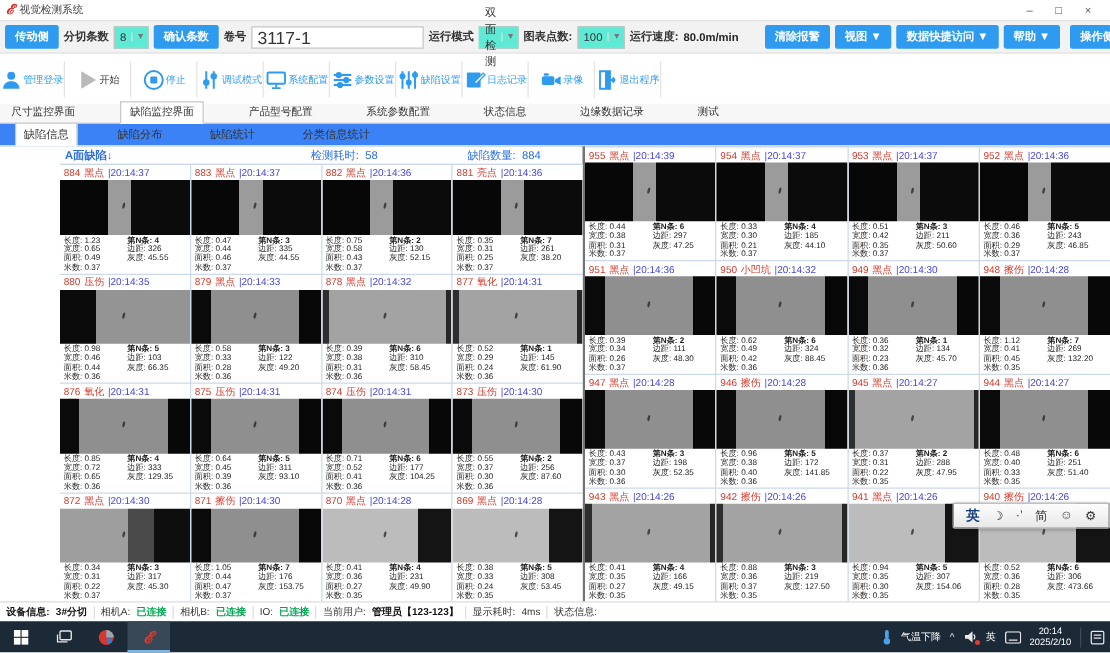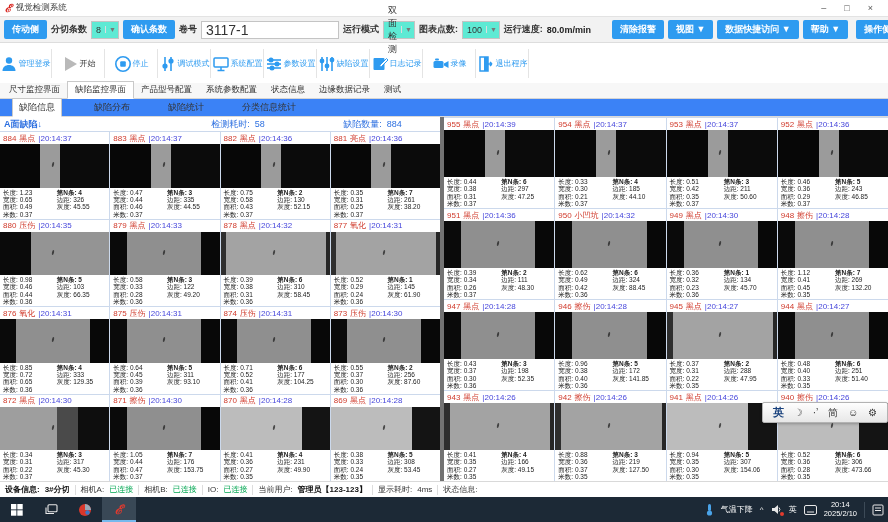--- a/index.html
+++ b/index.html
@@ -30,34 +30,34 @@
   
   .icon-toolbar { height:40px; background:#fff; display:flex; align-items:stretch; padding:1px 2px 0; }
   .icon-btn { width:46px; display:flex; align-items:center; justify-content:center;
               gap:1px; cursor:pointer; }
   .icon-btn .lbl { font-size:8px; color:#2e9bf0; white-space:nowrap; }
   .icon-btn.gray .lbl { color:#333; }
   .icon-sep { width:1px; background:#e4e4e4; margin:5px 3px; }
 
   
   .main-tabs { height:16px; background:#f7f7f7; display:flex; align-items:flex-end; padding-left:2px;
-               border-bottom:1px solid #d5d5d5; }
+               border-bottom:1px solid #d5d5d5;gap:29px; }
   .main-tab { font-size:8.5px; color:#333; padding:2px 7px; cursor:pointer; white-space:nowrap; }
   .main-tab.active { background:#fff; border:1px solid #c9c9c9; border-bottom:1px solid #fff; margin-bottom:-1px; }
 
   
   .sub-tabs { height:18px; background:#3b82f6; display:flex; align-items:flex-end; padding-left:12px; gap:26px;
               border-bottom:1px solid #d9d9d9; }
   .sub-tab { font-size:9px; color:#333; padding:2px 6px; cursor:pointer; white-space:nowrap; }
   .sub-tab.active { border:1px solid #c9c9c9; border-bottom:1px solid #fff; margin-bottom:-1px; background:#fff; }
 
   
   .panels { height:364px; display:flex; }
   .panel { width:444px; display:flex; flex-direction:column; }
-  .panel:first-child { border-right:4px solid #737373; }
+  .panel:first-child { border-right:2px solid #737373;margin-left:48px; }
   .panel-header { height:14px; display:flex; align-items:center; font-size:9px; color:#2c6fe0; }
   .panel-header .p-title { width:48%; padding-left:4px; font-weight:bold; }
   .panel-header .p-elapsed { width:30%; }
   .panel-header .p-count { width:22%; }
   .grid { flex:1; display:grid; grid-template-columns:repeat(4,1fr); grid-template-rows:repeat(4,1fr);
           gap:1px; background:#ccd9ec; border-top:1px solid #ccd9ec; }
   .cell { background:#fff; display:flex; flex-direction:column; overflow:hidden; cursor:pointer; }
   .cell-head { height:12px; display:flex; align-items:center; gap:3px; padding:0 3px; font-size:8px; white-space:nowrap; }
   .c-id, .c-type { color:#d03a2b; }
   .c-time { color:#4646db; }
@@ -72,21 +72,21 @@
   .img-p6 { background:linear-gradient(90deg,#9e9e9e 0 52%,#4a4a4a 52% 72%,#0e0e0e 72%); }
   .cell-info { height:31px; display:flex; padding:1px 3px; font-size:6.5px; line-height:7.4px; color:#222; }
   .cell-info .col-l { width:52%; }
   .cell-info .col-r { width:48%; }
   .cell-info .strong { font-weight:bold; }
 
   
   .statusbar { height:16px; background:#fff; border-top:1px solid #d9d9d9; display:flex; align-items:center;
                gap:5px; padding:0 5px; font-size:8px; color:#333; }
   .sb-strong { font-weight:bold; color:#111; }
-  .sb-green { color:#00a651; font-weight:normal; }
+  .sb-green { color:#00a651; font-weight:bold; }
   .sb-div { width:1px; height:10px; background:#ddd; }
 
   
   .taskbar { height:25px; background:#1c2936; display:flex; align-items:stretch; color:#fff; }
   .tb-icon { width:34px; display:flex; align-items:center; justify-content:center; cursor:pointer; }
   .tb-icon.active-app { background:#394856; border-bottom:2px solid #76b9ed; }
   .app-logo-red { color:#e03a2f; font-weight:bold; font-style:italic; font-size:13px; }
   .tray { margin-left:auto; display:flex; align-items:center; gap:7px; padding-right:4px; font-size:8px; }
   .tray .caret { font-size:8px; color:#eee; }
   .tray-time { text-align:center; font-size:7.5px; line-height:8.5px; }

